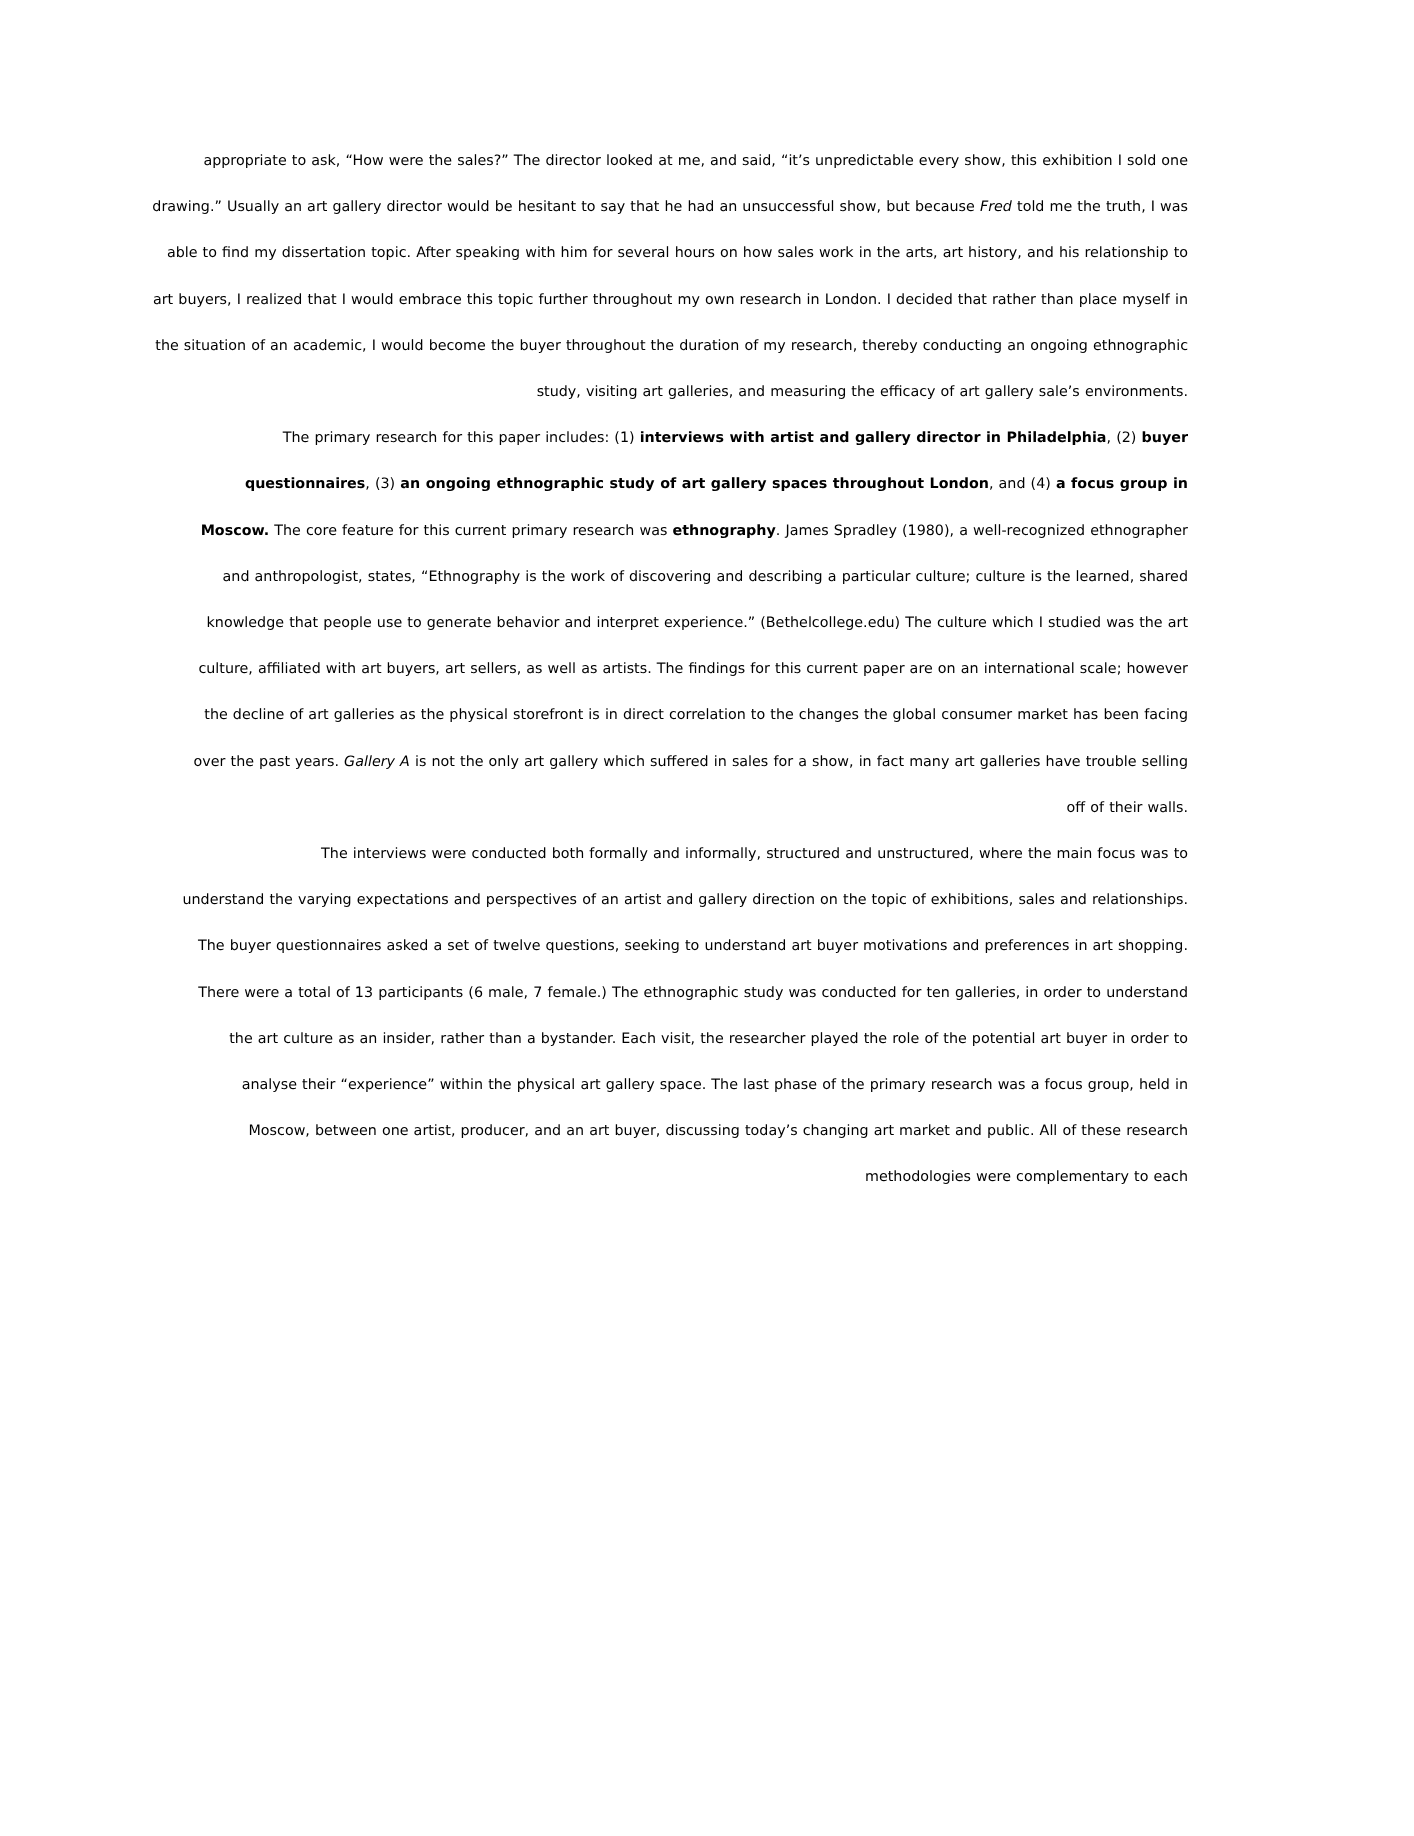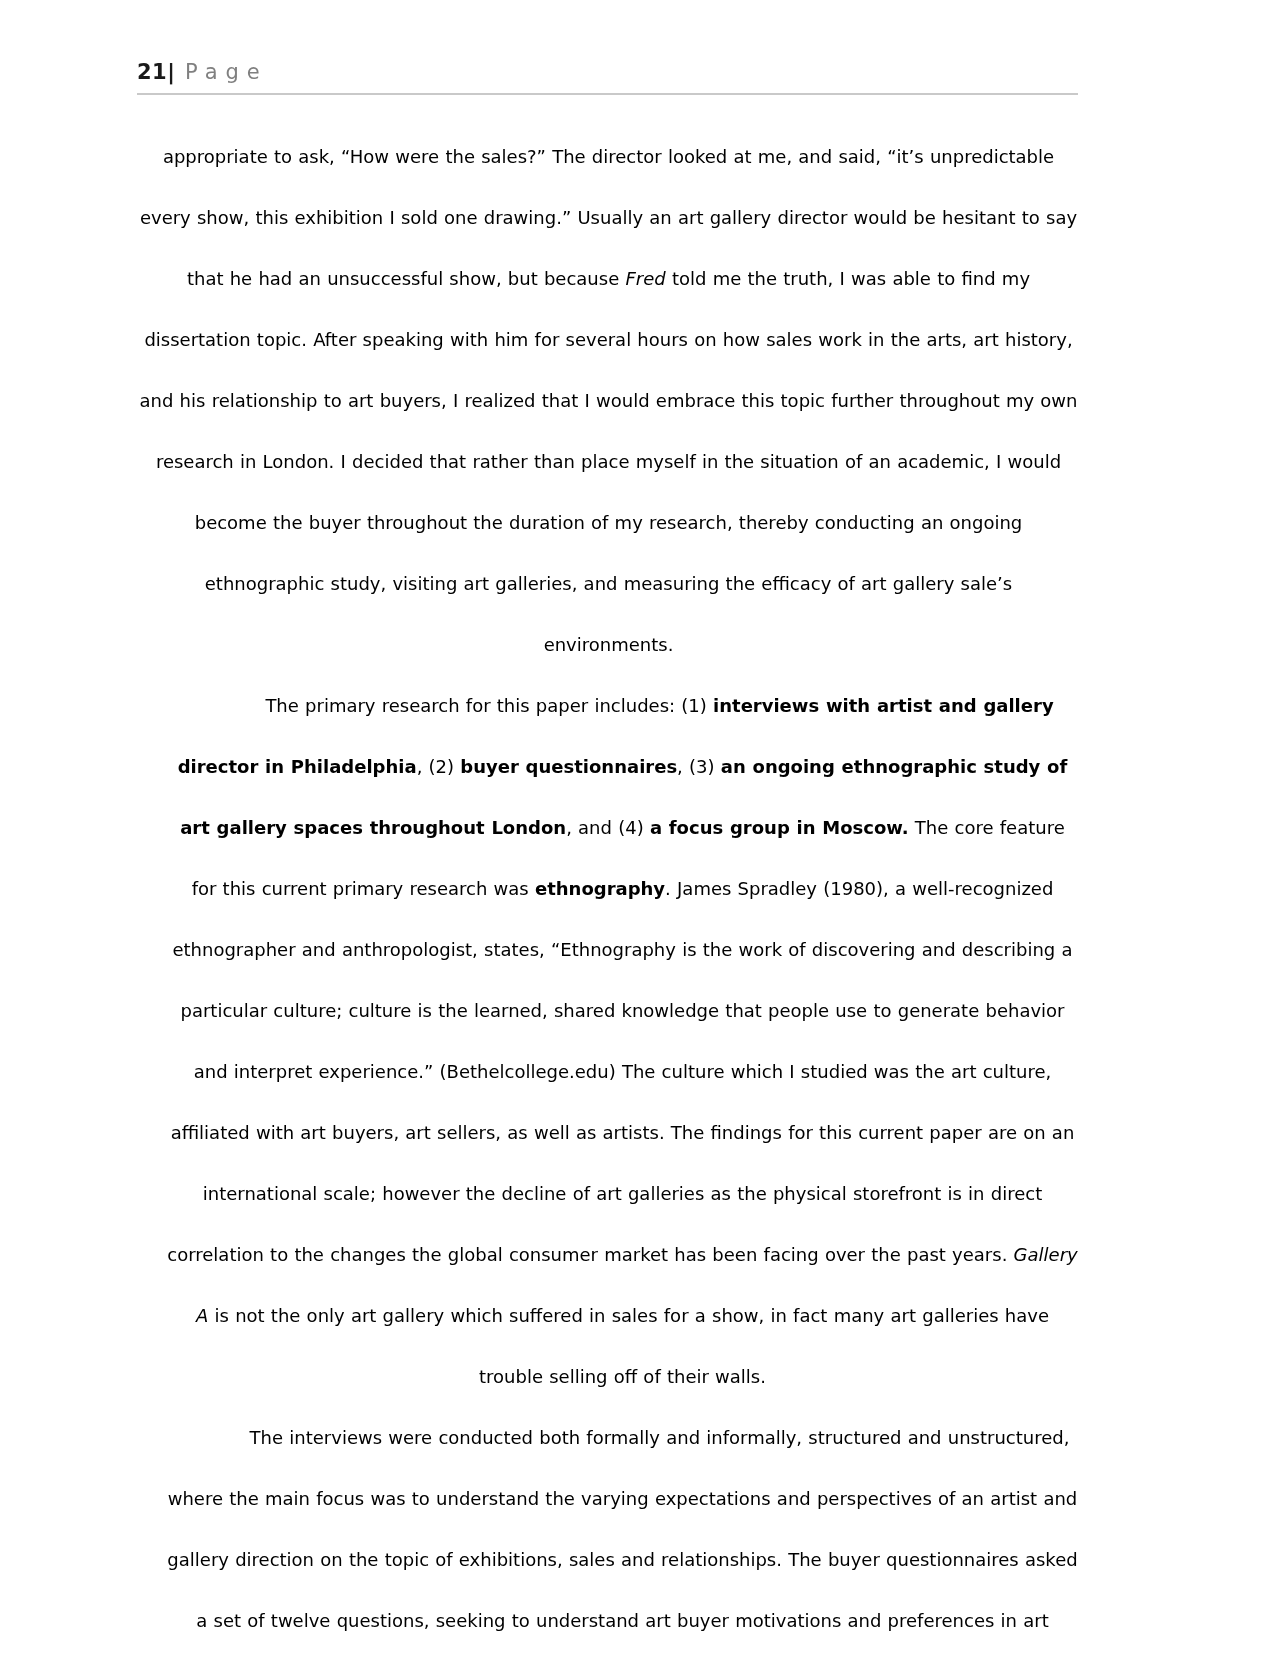--- a/index.html
+++ b/index.html
@@ -43,40 +43,37 @@
     letter-spacing: 8px;
   }
   .document-body {
     position: absolute;
     left: 137px;
     top: 126px;
     width: 943px;
   }
   .document-body p {
     margin: 0;
-    font-size: 18px;
-    line-height: 61px;
-    text-align: center;
+    font-size: 13px;
+    line-height: 42px;
+    text-align: right;
     word-spacing: 0.5px;
   }
   .document-body p.indent {
     text-indent: 74px;
     margin-left: 28px;
   }
   .seg-bold   { font-weight: bold; }
   .seg-italic { font-style: italic; }
 </style>
 </head>
 <body>
 
 <div class="page">
 
-  <header class="page-header">
-    <span class="page-number">21</span><span class="header-separator">|</span><span class="page-label">Page</span>
-  </header>
 
   <main class="document-body">
       <p><span>appropriate to ask, “How were the sales?” The director looked at me, and said, “it’s unpredictable every show, this exhibition I sold one drawing.” Usually an art gallery director would be hesitant to say that he had an unsuccessful show, but because </span><span class="seg-italic">Fred</span><span> told me the truth, I was able to find my dissertation topic. After speaking with him for several hours on how sales work in the arts, art history, and his relationship to art buyers, I realized that I would embrace this topic further throughout my own research in London. I decided that rather than place myself in the situation of an academic, I would become the buyer throughout the duration of my research, thereby conducting an ongoing ethnographic study, visiting art galleries, and measuring the efficacy of art gallery sale’s environments.</span></p>
       <p class="indent"><span>The primary research for this paper includes: (1) </span><span class="seg-bold">interviews with artist and gallery director in Philadelphia</span><span>, (2) </span><span class="seg-bold">buyer questionnaires</span><span>, (3) </span><span class="seg-bold">an ongoing ethnographic study of art gallery spaces throughout London</span><span>, and (4) </span><span class="seg-bold">a focus group in Moscow.</span><span> The core feature for this current primary research was </span><span class="seg-bold">ethnography</span><span>. James Spradley (1980), a well-recognized ethnographer and anthropologist, states, “Ethnography is the work of discovering and describing a particular culture; culture is the learned, shared knowledge that people use to generate behavior and interpret experience.” (Bethelcollege.edu) The culture which I studied was the art culture, affiliated with art buyers, art sellers, as well as artists. The findings for this current paper are on an international scale; however the decline of art galleries as the physical storefront is in direct correlation to the changes the global consumer market has been facing over the past years. </span><span class="seg-italic">Gallery A</span><span> is not the only art gallery which suffered in sales for a show, in fact many art galleries have trouble selling off of their walls.</span></p>
       <p class="indent"><span>The interviews were conducted both formally and informally, structured and unstructured, where the main focus was to understand the varying expectations and perspectives of an artist and gallery direction on the topic of exhibitions, sales and relationships. The buyer questionnaires asked a set of twelve questions, seeking to understand art buyer motivations and preferences in art shopping. There were a total of 13 participants (6 male, 7 female.) The ethnographic study was conducted for ten galleries, in order to understand the art culture as an insider, rather than a bystander. Each visit, the researcher played the role of the potential art buyer in order to analyse their “experience” within the physical art gallery space. The last phase of the primary research was a focus group, held in Moscow, between one artist, producer, and an art buyer, discussing today’s changing art market and public. All of these research methodologies were complementary to each</span></p>
     </main>
 
 </div>
 
 </body></html>

